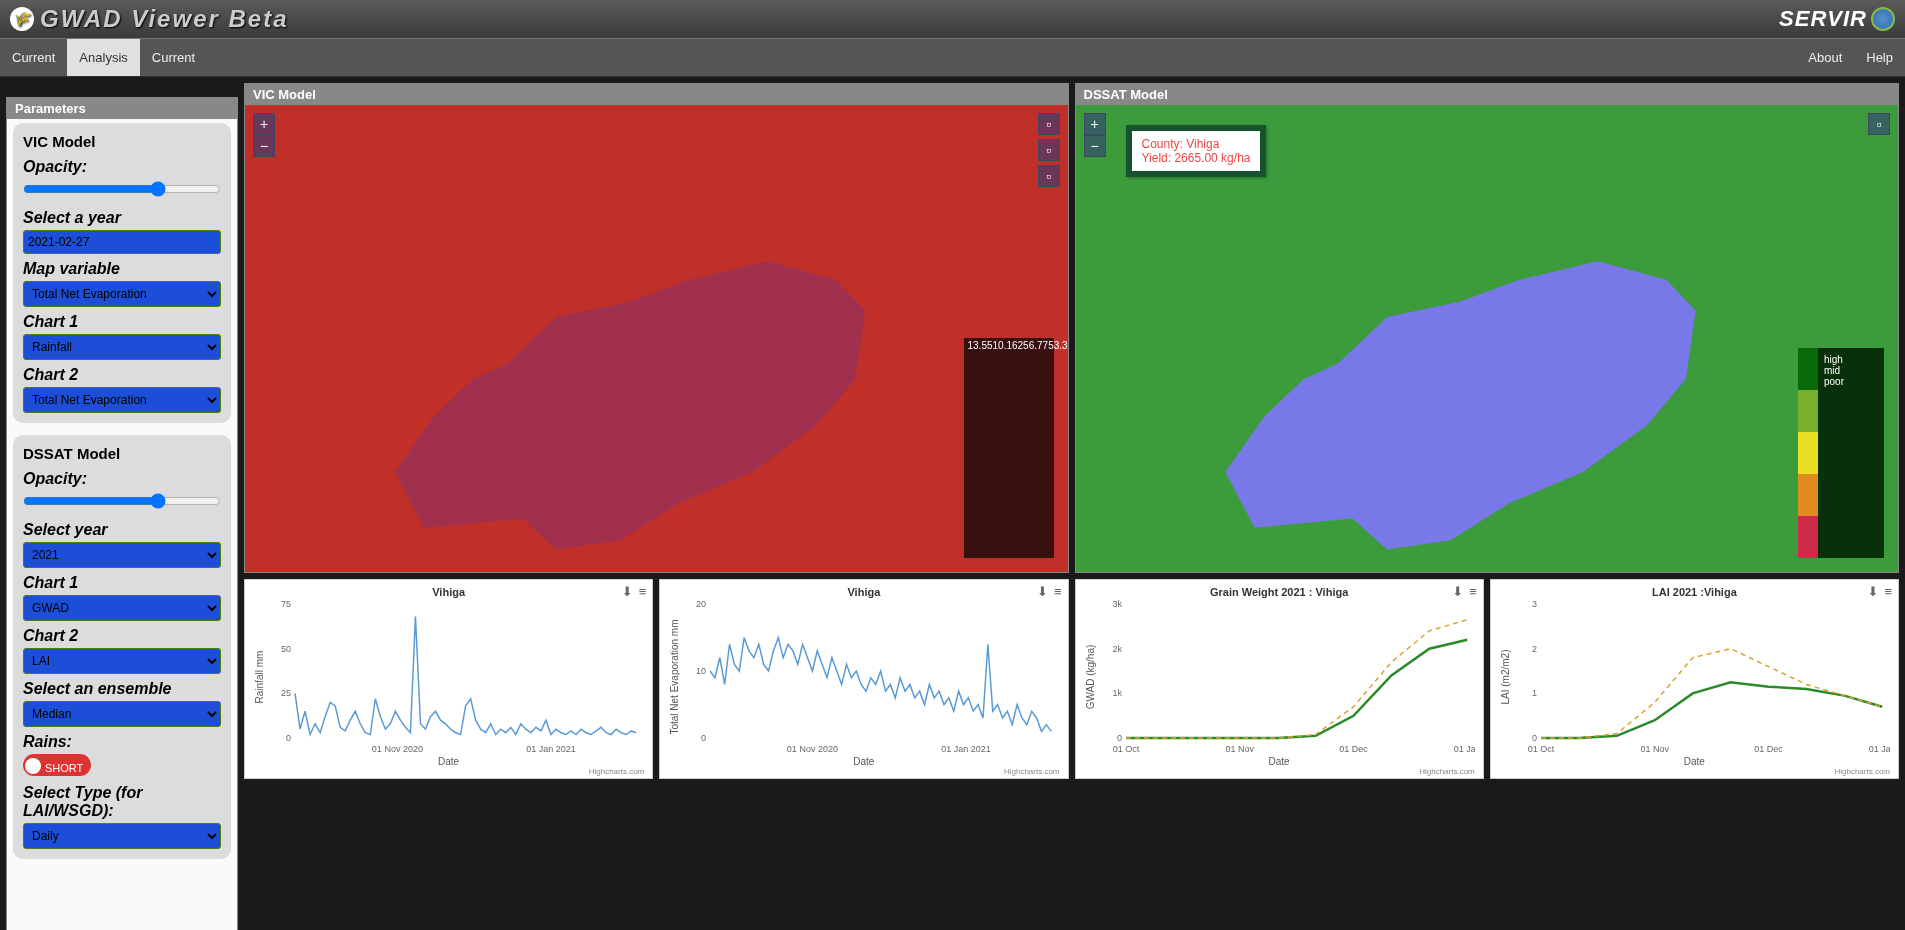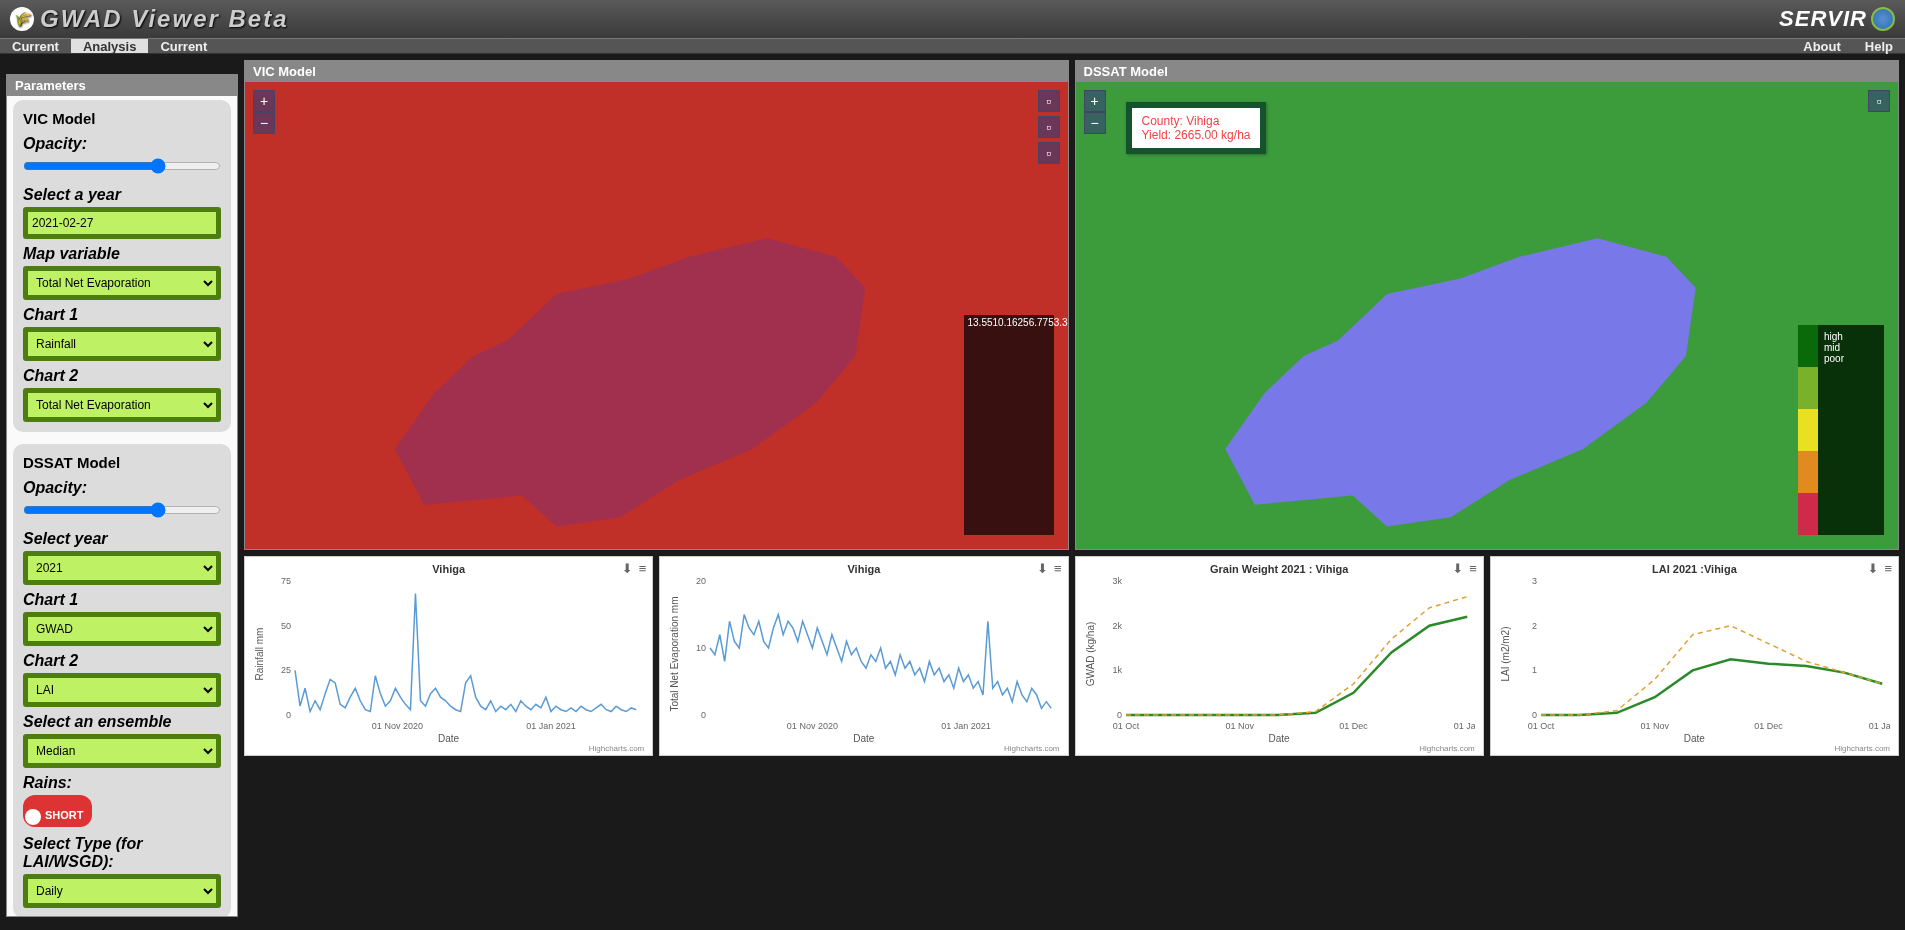--- a/index.html
+++ b/index.html
@@ -4,39 +4,39 @@
 <style>
 * { box-sizing: border-box; margin: 0; padding: 0; font-family: Arial, sans-serif; }
 body { background: #1a1a1a; width: 1905px; height: 930px; overflow: hidden; }
 
 .header { background: linear-gradient(#5a5a5a, #3a3a3a); height: 38px; display: flex; align-items: center; justify-content: space-between; padding: 0 10px; }
 .app-title { color: #ccc; font-size: 24px; font-style: italic; font-weight: bold; letter-spacing: 2px; display: flex; align-items: center; text-shadow: 1px 1px 2px #000; }
 .logo-icon { width: 24px; height: 24px; background: #fff; border-radius: 50%; margin-right: 6px; display: inline-flex; align-items: center; justify-content: center; font-size: 14px; }
 .brand-right { color: #fff; font-size: 22px; font-weight: bold; font-style: italic; letter-spacing: 1px; display: flex; align-items: center; }
 .brand-right .globe { width: 24px; height: 24px; background: radial-gradient(#5a8fd0,#2a6fb0); border: 2px solid #8b4; border-radius: 50%; margin-left: 4px; }
 
-.topbar { background: #555; height: 16px; display: flex; align-items: center; justify-content: space-between; border-top: 1px solid #777; border-bottom: 1px solid #333; font-weight: bold; }
+.topbar { background: #555; height: 39px; display: flex; align-items: center; justify-content: space-between; border-top: 1px solid #777; border-bottom: 1px solid #333; }
 .tabs-left, .tabs-right { display: flex; height: 100%; }
 .tab { padding: 0 12px; color: #eee; font-size: 13px; display: flex; align-items: center; cursor: pointer; }
 .tab.active { background: #e0e0e0; color: #333; }
 
 .main { display: flex; height: calc(100% - 64px); padding: 6px; gap: 6px; }
 
 .sidebar { width: 232px; display: flex; flex-direction: column; gap: 6px; margin-top: 14px; }
 .panel { border: 1px solid #888; background: #999; }
 .panel-header { background: #888; color: #fff; font-size: 13px; padding: 3px 8px; font-weight: bold; }
 .panel-body { background: #fafafa; padding: 4px 6px; overflow-y: auto; }
 .param-scroll { height: 820px; }
 
 .card { background: #dcdcdc; border-radius: 10px; padding: 10px; margin-bottom: 12px; }
 .card h3 { font-size: 15px; font-weight: bold; margin-bottom: 8px; }
 .card label { font-size: 16px; font-weight: bold; display: block; margin: 6px 0 3px; font-style: italic; }
 .slider { width: 100%; height: 20px; }
-.select, .input-date { width: 100%; padding: 4px; font-size: 12px; border: 5px solid #4d7c0f; background: #bef264; border-radius: 3px; }
-.toggle-rains { display: inline-flex; align-items: flex-start; background: #d33; border-radius: 12px; padding: 14px 8px 2px 2px; color: #fff; font-size: 11px; font-weight: bold; }
+.select, .input-date { width: 100%; padding: 4px; font-size: 12px; border: 1px solid #4d7c0f; background: #1d4ed8; border-radius: 3px; }
+.toggle-rains { display: inline-flex; align-items: flex-end; background: #d33; border-radius: 12px; padding: 4px 8px 2px 2px; color: #fff; font-size: 11px; font-weight: normal; }
 .toggle-rains .knob { width: 16px; height: 16px; background: #fff; border-radius: 50%; margin-right: 4px; }
 
 .content { flex: 1; display: grid; grid-template-columns: 1fr 1fr; grid-template-rows: 490px 200px; gap: 6px; }
 .map-panel { border: 1px solid #888; background: #999; display: flex; flex-direction: column; }
 .map-body { flex: 1; position: relative; overflow: hidden; }
 .map-vic .map-body { background: #c03028; }
 .map-dssat .map-body { background: #3c9c3c; }
 
 .map-controls { position: absolute; top: 8px; left: 8px; display: flex; flex-direction: column; }
 .map-controls button, .map-right-controls button { width: 22px; height: 22px; background: rgba(50,60,120,0.6); border: 1px solid #446; color: #fff; font-size: 14px; cursor: pointer; }

